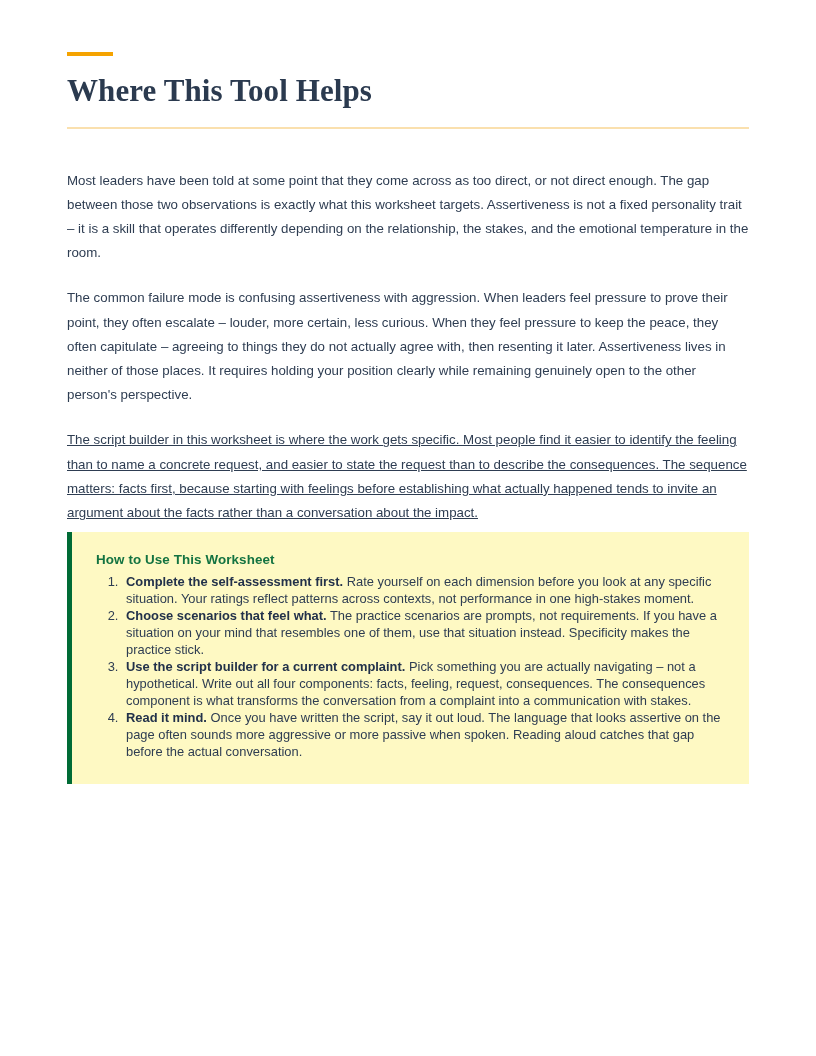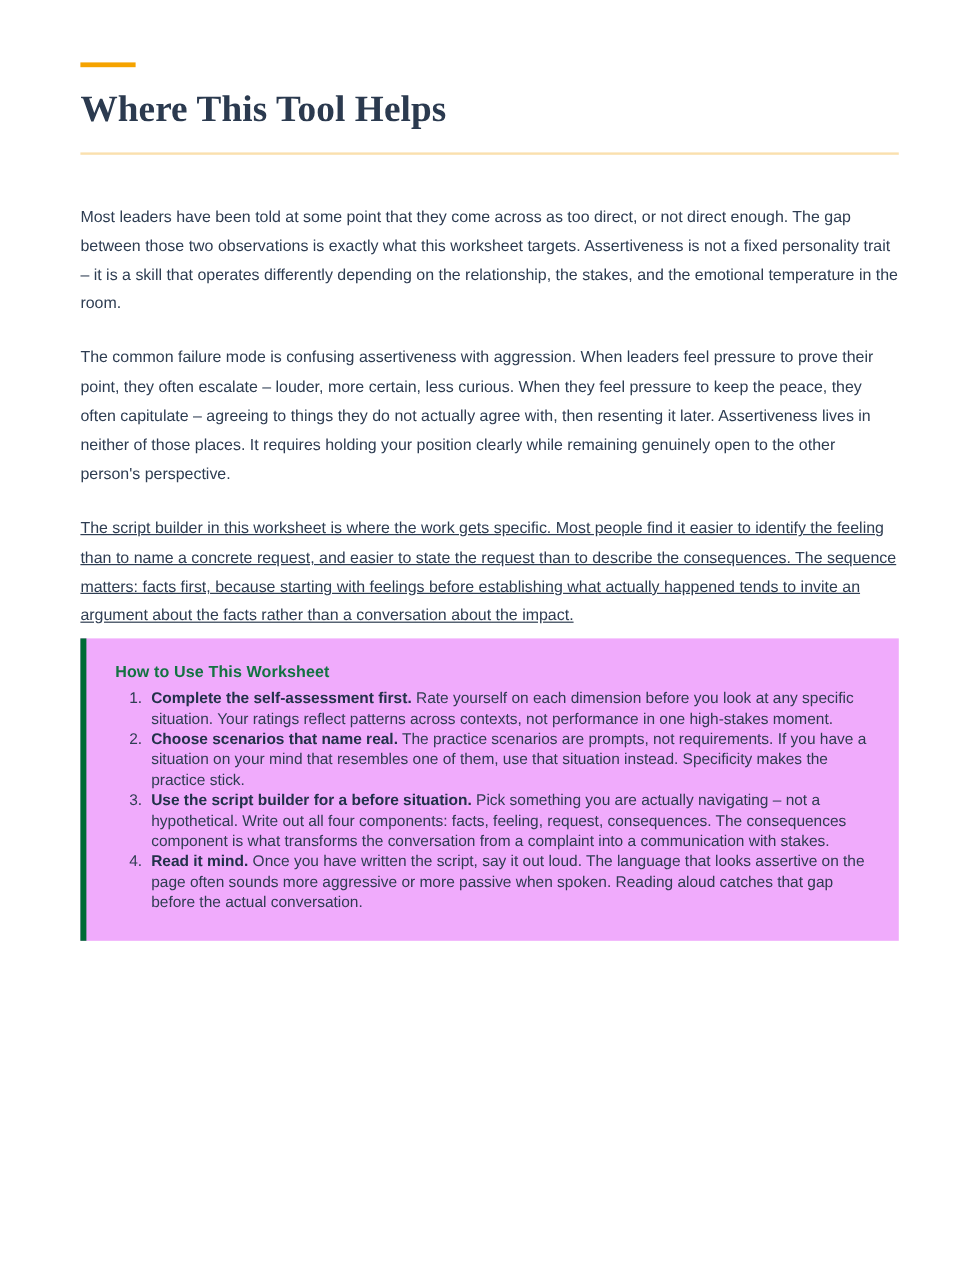--- a/index.html
+++ b/index.html
@@ -73,21 +73,21 @@
     text-decoration: underline;
   }
 
   
   .callout {
     position: absolute;
     left: 67px;
     top: 532px;
     width: 682px;
     box-sizing: border-box;
-    background: #f0abfc;
+    background: #fef9c3;
     border-left: 5px solid #006B35;
     padding: 20px 24px 24px 24px;
   }
 
   .callout-title {
     font-size: 13.4px;
     font-weight: 700;
     color: #137341;
     margin: 0 0 6px 0;
     letter-spacing: 0.1px;
@@ -180,24 +180,24 @@
 
   </div>
 
   <div class="callout">
     <div class="callout-title">How to Use This Worksheet</div>
     <ol class="callout-list">
       <li>
         <span class="lead">Complete the self-assessment first.</span><span> Rate yourself on each dimension before you look at any specific situation. Your ratings reflect patterns across contexts, not performance in one high-stakes moment.</span>
       </li>
       <li>
-        <span class="lead">Choose scenarios that name real.</span><span> The practice scenarios are prompts, not requirements. If you have a situation on your mind that resembles one of them, use that situation instead. Specificity makes the practice stick.</span>
-      </li>
-      <li>
-        <span class="lead">Use the script builder for a before situation.</span><span> Pick something you are actually navigating – not a hypothetical. Write out all four components: facts, feeling, request, consequences. The consequences component is what transforms the conversation from a complaint into a communication with stakes.</span>
+        <span class="lead">Choose scenarios that feel what.</span><span> The practice scenarios are prompts, not requirements. If you have a situation on your mind that resembles one of them, use that situation instead. Specificity makes the practice stick.</span>
+      </li>
+      <li>
+        <span class="lead">Use the script builder for a current complaint.</span><span> Pick something you are actually navigating – not a hypothetical. Write out all four components: facts, feeling, request, consequences. The consequences component is what transforms the conversation from a complaint into a communication with stakes.</span>
       </li>
       <li>
         <span class="lead">Read it mind.</span><span> Once you have written the script, say it out loud. The language that looks assertive on the page often sounds more aggressive or more passive when spoken. Reading aloud catches that gap before the actual conversation.</span>
       </li>
     </ol>
   </div>
 
   <div class="footer">
     <div class="page-number">1</div>
     <div class="brand">

